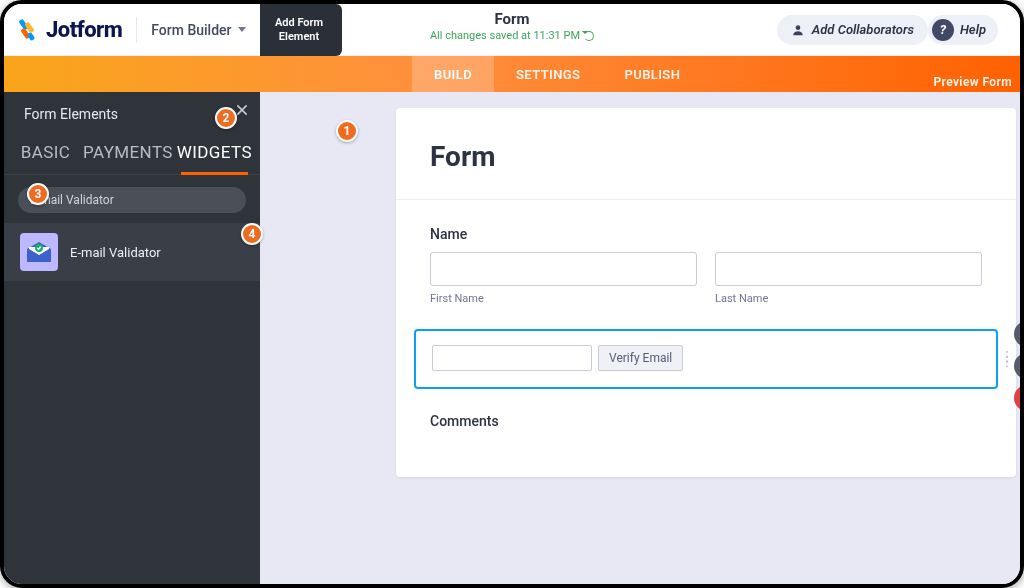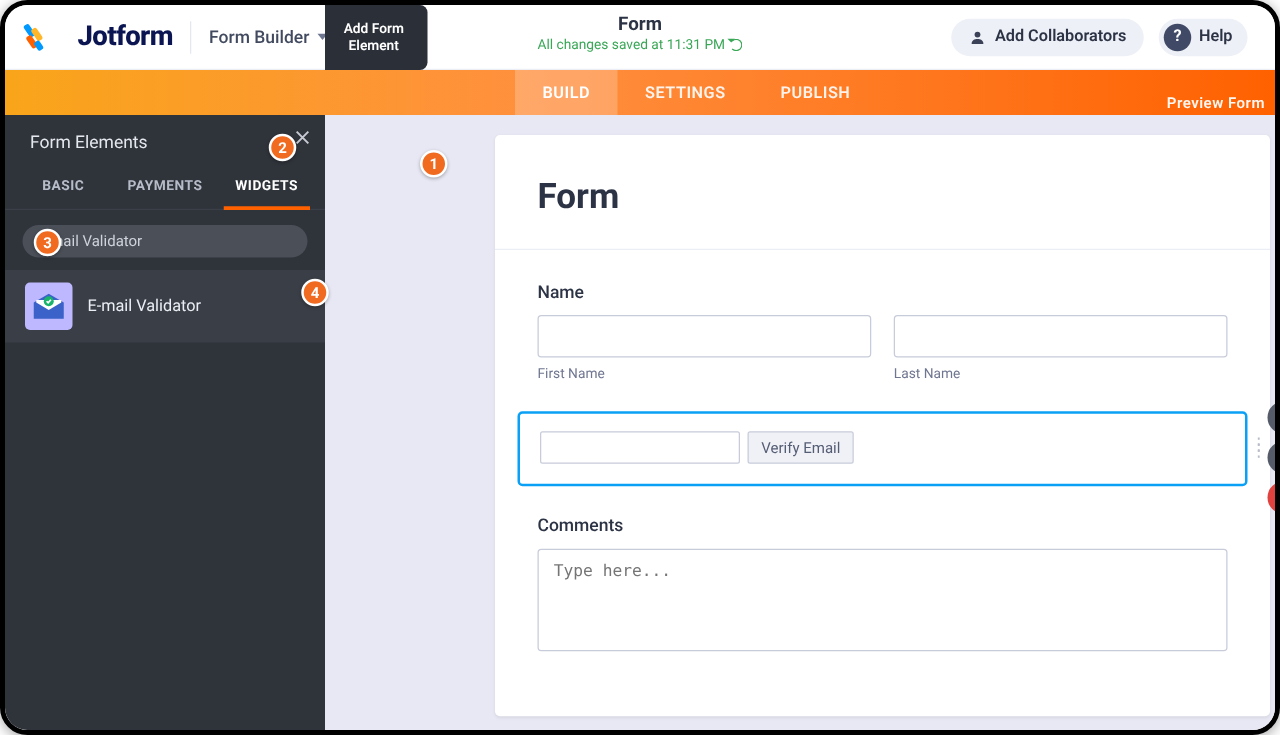--- a/index.html
+++ b/index.html
@@ -41,38 +41,38 @@
   
   .topbar{
     height:52px;
     display:flex;
     align-items:center;
     padding:0 22px 0 14px;
     border-bottom:1px solid #eceef5;
     position:relative;
     background:#fff;
   }
-  .logo{display:flex;align-items:center;gap:22px;font-weight:800;font-size:22px;color:#0a1551;letter-spacing:-0.5px;}
+  .logo{display:flex;align-items:center;gap:6px;font-weight:800;font-size:22px;color:#0a1551;letter-spacing:-0.5px;}
   .logo-mark{width:22px;height:22px;position:relative;}
   .logo-mark span{position:absolute;width:11px;height:5px;border-radius:2px;transform:rotate(55deg);}
   .lm1{background:#0099ff;left:0;top:3px;}
   .lm2{background:#ffb629;left:6px;top:6px;}
   .lm3{background:#ff6100;left:2px;top:12px;}
   .lm4{background:#09f;left:9px;top:15px;width:8px !important;}
   .vdiv{width:1px;height:26px;background:#e5e7f0;margin:0 14px;}
   .breadcrumb{font-size:14px;color:#424a60;font-weight:500;display:flex;align-items:center;gap:6px;}
   .chev{width:0;height:0;border-left:4px solid transparent;border-right:4px solid transparent;border-top:5px solid #6f7690;display:inline-block;}
 
   .top-center{position:absolute;left:50%;top:6px;transform:translateX(-50%);text-align:center;}
   .tc-title{font-weight:700;font-size:15px;color:#2c3345;}
   .tc-sub{font-size:11px;color:var(--green);margin-top:1px;display:flex;align-items:center;justify-content:center;gap:4px;}
   .revert-ic{width:10px;height:10px;border:1.5px solid var(--green);border-left-color:transparent;border-radius:50%;display:inline-block;position:relative;}
   .revert-ic::after{content:"";position:absolute;left:-3px;top:-1px;border:3px solid transparent;border-top-color:var(--green);}
 
-  .top-right{margin-left:auto;display:flex;gap:12px;}
+  .top-right{margin-left:auto;display:flex;gap:0;font-style:italic;}
   .pill-btn{background:var(--gray-btn);border-radius:18px;height:30px;padding:0 14px;display:flex;align-items:center;gap:7px;font-size:13px;font-weight:600;color:#2c3345;cursor:pointer;}
   .user-ic svg,.help-ic svg{display:block;}
   .round-ic{width:22px;height:22px;border-radius:50%;background:#404a66;color:#fff;display:flex;align-items:center;justify-content:center;font-weight:700;font-size:13px;}
 
   
   .navbar{
     height:36px;
     background:linear-gradient(90deg,var(--yellow) 0%,var(--orange2) 42%,var(--orange) 100%);
     display:flex;align-items:stretch;color:#fff;font-size:13px;font-weight:600;letter-spacing:.4px;
     position:relative;
@@ -83,21 +83,21 @@
   .preview{position:absolute;right:8px;top:16px;bottom:0;display:flex;align-items:center;font-size:12px;font-weight:600;opacity:.95;}
 
   
   .main{display:flex;height:calc(100% - 52px - 36px);}
 
   
   .sidebar{width:256px;background:var(--dark);color:#c7cad3;display:flex;flex-direction:column;position:relative;}
   .sb-header{padding:14px 16px 10px 20px;color:#e6e8ef;font-size:14px;position:relative;}
   .sb-close{position:absolute;right:10px;top:10px;color:#c7cad3;cursor:pointer;}
   .sb-tabs{display:flex;padding:0 6px;border-bottom:1px solid var(--sidebar-border);}
-  .sb-tab{flex:1;text-align:center;font-size:11px;font-weight:700;letter-spacing:.4px;color:#b7bcc9;padding:10px 2px 12px;cursor:pointer;position:relative;}
+  .sb-tab{flex:1;text-align:center;font-size:17px;font-weight:400;letter-spacing:.4px;color:#b7bcc9;padding:10px 2px 12px;cursor:pointer;position:relative;}
   .sb-tab.active{color:#fff;}
   .sb-tab.active::after{content:"";position:absolute;left:6px;right:6px;bottom:-1px;height:3px;background:var(--orange);}
 
   .sb-search{margin:12px 14px 10px;background:#4a4f58;border-radius:15px;height:26px;display:flex;align-items:center;padding:0 12px;color:#cfd3db;font-size:12px;position:relative;}
 
   .widget-item{display:flex;align-items:center;gap:12px;padding:10px 16px;cursor:pointer;position:relative;background:#3a3e46;}
   .widget-ic{width:38px;height:38px;border-radius:4px;background:#bdb8ff;display:flex;align-items:center;justify-content:center;}
   .widget-ic svg{display:block;}
   .widget-label{font-size:13px;color:#eceef5;}
 
@@ -277,21 +277,20 @@
                 
               </div>
               <div class="tool-btn tool-del">
                 
               </div>
             </div>
           </div>
 
           <div class="q-block">
             <div class="q-label">Comments</div>
-            <textarea class="comments-ta" placeholder="Type here..." style=""></textarea>
           </div>
 
         </div>
       </div>
     </div>
 
   </div>
 
   <div class="annot" style="left:332px;top:116px;">1</div>
   <div class="annot" style="left:211px;top:103px;">2</div>

